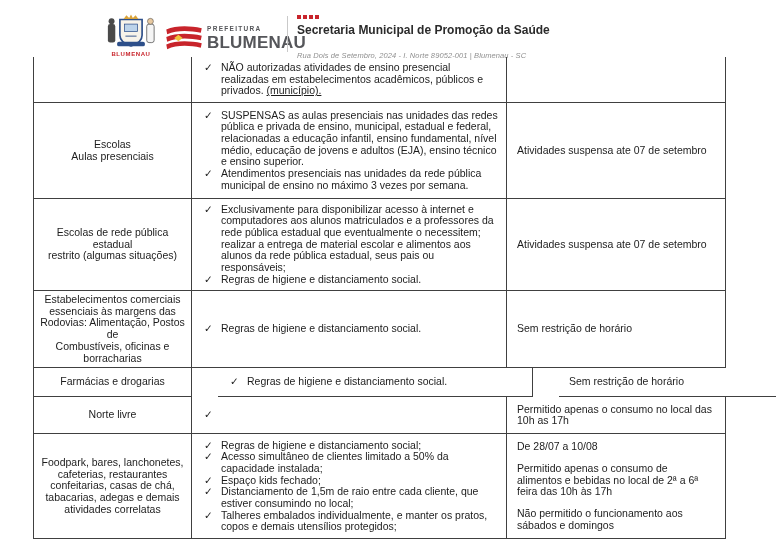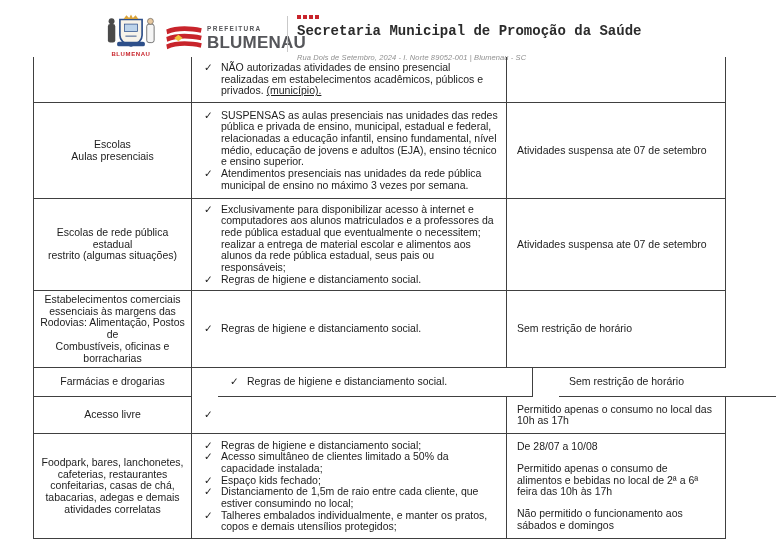--- a/index.html
+++ b/index.html
@@ -19,21 +19,21 @@
 
   .preftext { position:absolute; left:207px; top:25px; color:#55565a; }
   .pref-small { font-size:6.5px; font-weight:bold; letter-spacing:1.3px; }
   .pref-big { font-size:17px; font-weight:bold; letter-spacing:.2px; margin-top:1px; }
 
   .divider { position:absolute; left:287px; top:16px; width:1px; height:36px; background:#c9c9c9; }
 
   .sec { position:absolute; left:297px; top:15px; }
   .dots { display:flex; gap:2.5px; margin-bottom:4px; }
   .dot { width:3.5px; height:3.5px; background:#c8242b; }
-  .sec-name { font-size:14px; font-weight:bold; color:#2b2b2b;font-family:Liberation Mono, monospace; }
+  .sec-name { font-size:12px; font-weight:bold; color:#2b2b2b; }
   .sec-addr { font-size:7.5px; color:#8f8f8f; font-style:italic; margin-top:14px; letter-spacing:.1px; }
 
   
   .rtable { position:absolute; left:33px; top:57px; width:693px; border-left:1px solid #404040; }
   .trow { display:grid; grid-template-columns:158px 315px 219px; }
   .cell { border-right:1px solid #404040; border-bottom:1px solid #404040;
           font-size:10.5px; line-height:11.7px; }
   .r0 { min-height:46px; } .r1 { min-height:96px; } .r2 { min-height:92px; }
   .r3 { min-height:61px; } .r4 { min-height:29px;gap:26px; } .r5 { min-height:37px; }
   .r6 { min-height:94px; }
@@ -173,21 +173,21 @@
             <span class="check">✓</span>
             <span class="ruletext">Regras de higiene e distanciamento social.</span>
           </div>
         </div>
         <div class="cell restr">
           <div class="rpara">Sem restrição de horário</div>
         </div>
       </div>
       <div class="trow r5">
         <div class="cell cat">
-          <div class="catline">Acesso livre</div>
+          <div class="catline">Norte livre</div>
         </div>
         <div class="cell rules">
           <div class="rule">
             <span class="check">✓</span>
             <span class="ruletext"></span>
           </div>
         </div>
         <div class="cell restr">
           <div class="rpara">Permitido apenas o consumo no local das 10h as 17h</div>
         </div>

